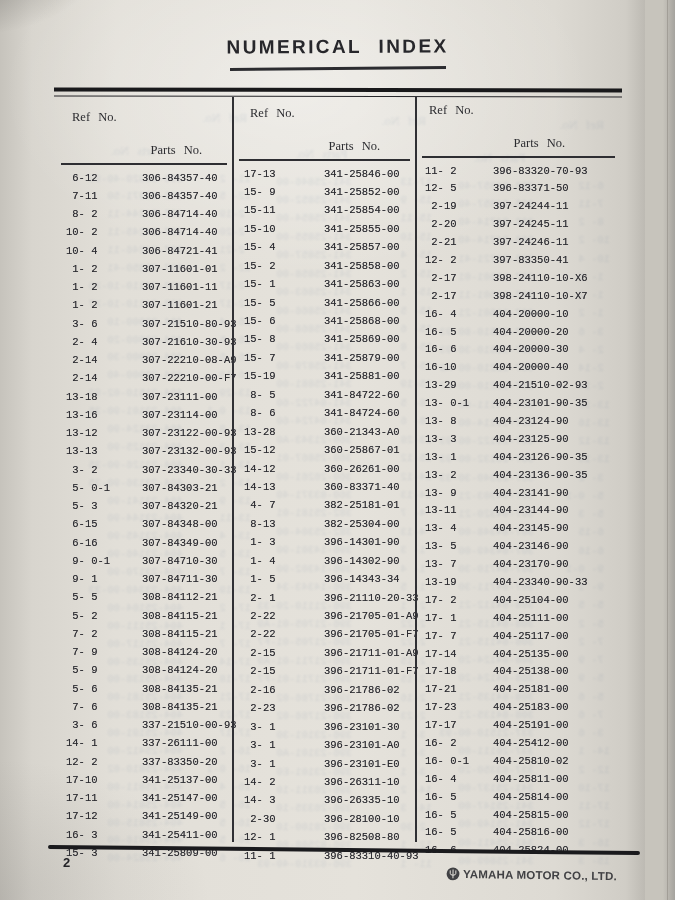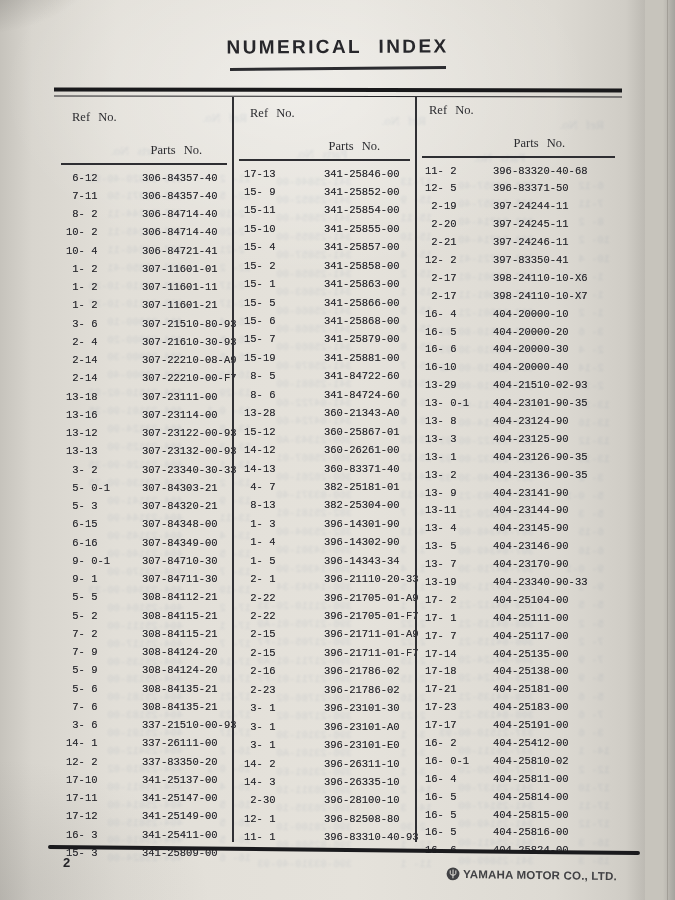--- a/index.html
+++ b/index.html
@@ -774,20 +774,24 @@
   </div>
               <div class="row">
     <span class="ref">15- 5</span>
     <span class="parts">341-25866-00</span>
   </div>
               <div class="row">
     <span class="ref">15- 6</span>
     <span class="parts">341-25868-00</span>
   </div>
               <div class="row">
+    <span class="ref">15- 8</span>
+    <span class="parts">341-25869-00</span>
+  </div>
+              <div class="row">
     <span class="ref">15- 7</span>
     <span class="parts">341-25879-00</span>
   </div>
               <div class="row">
     <span class="ref">15-19</span>
     <span class="parts">341-25881-00</span>
   </div>
               <div class="row">
     <span class="ref"> 8- 5</span>
     <span class="parts">341-84722-60</span>
@@ -896,21 +900,21 @@
   </div>
           <div class="col c3">
     <div class="col-head">
       <span class="h-ref">Ref No.</span>
       <span class="h-parts">Parts No.</span>
     </div>
     <div class="head-rule"></div>
     <div class="rows">
               <div class="row">
     <span class="ref">11- 2</span>
-    <span class="parts">396-83320-40-68</span>
+    <span class="parts">396-83320-70-93</span>
   </div>
               <div class="row">
     <span class="ref">12- 5</span>
     <span class="parts">396-83371-50</span>
   </div>
               <div class="row">
     <span class="ref"> 2-19</span>
     <span class="parts">397-24244-11</span>
   </div>
               <div class="row">

